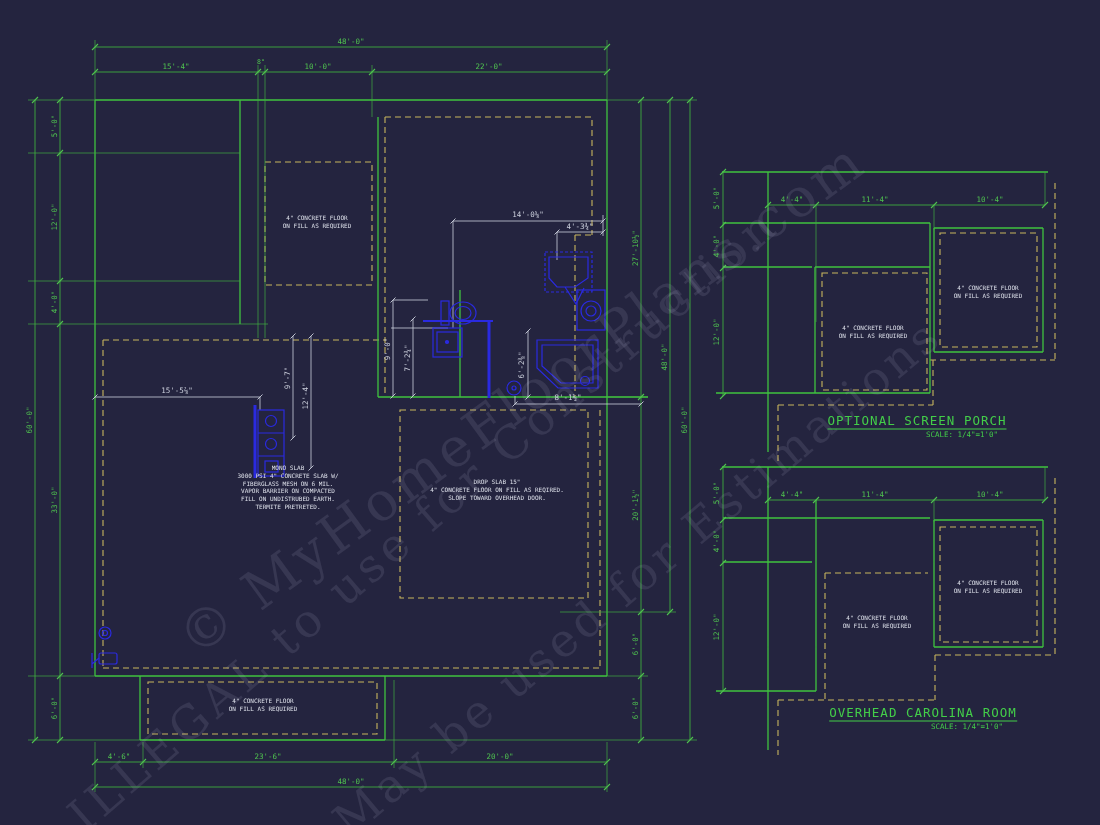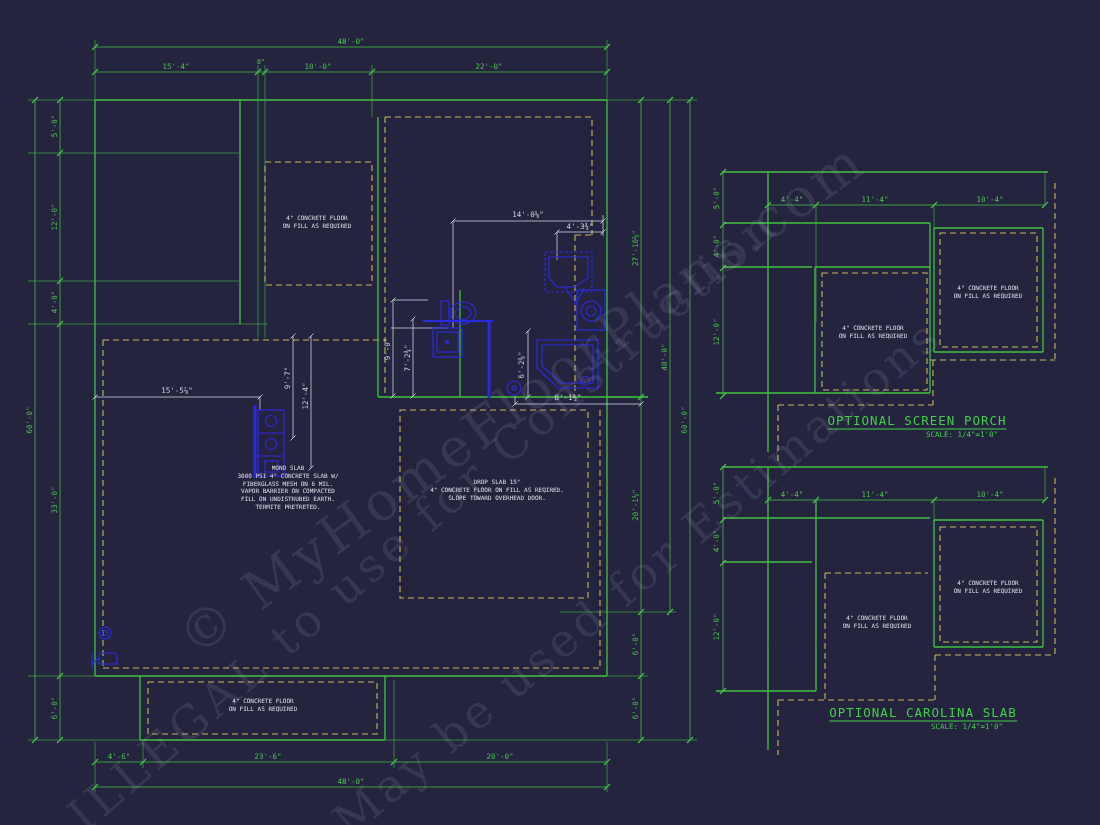--- a/index.html
+++ b/index.html
@@ -206,16 +206,16 @@
   <div class="dim v" style="left:717px;top:541px">4'-0"</div>
   <div class="dim v" style="left:717px;top:627px">12'-0"</div>
   <div class="note" style="left:877px;top:622px">
     <span>4" CONCRETE FLOOR</span>
     <span>ON FILL AS REQUIRED</span>
   </div>
   <div class="note" style="left:988px;top:587px">
     <span>4" CONCRETE FLOOR</span>
     <span>ON FILL AS REQUIRED</span>
   </div>
-  <div class="ptitle" style="left:923px;top:713px">OPTIONAL CAROLINA SLAB</div>
+  <div class="ptitle" style="left:923px;top:713px">OVERHEAD CAROLINA ROOM</div>
   <div class="pscale" style="left:967px;top:726px">SCALE: 1/4"=1'0"</div>
 
 </div>
 
 </body></html>

